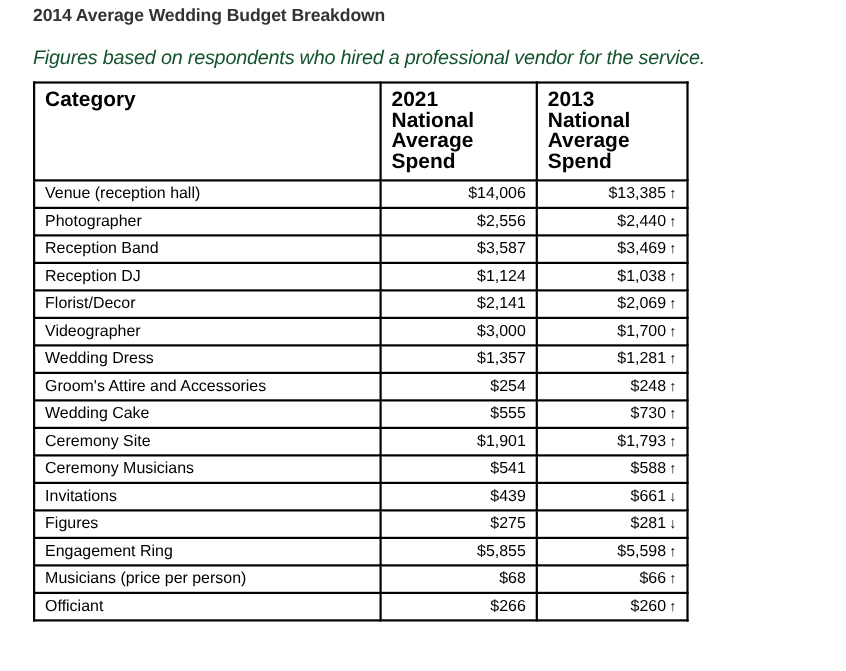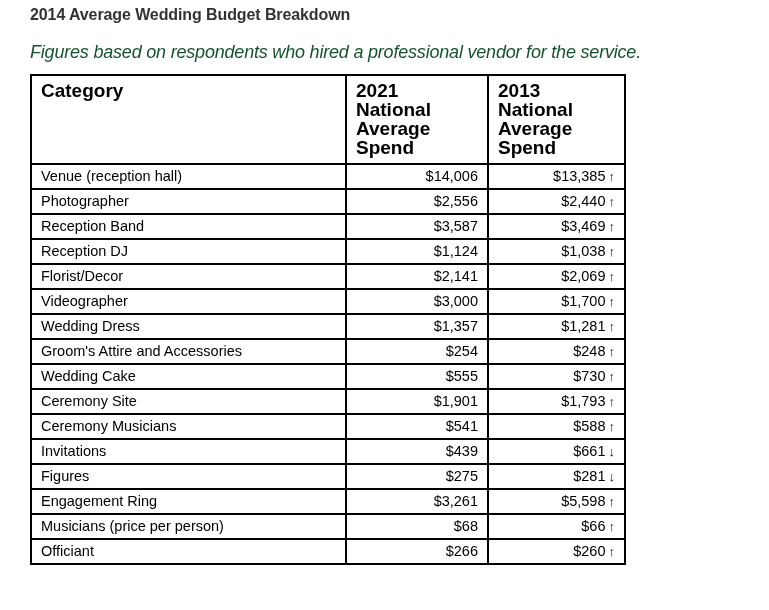--- a/index.html
+++ b/index.html
@@ -180,21 +180,21 @@
             <td class="num">$439</td>
             <td class="num"><span>$661</span><span class="arrow">↓</span></td>
           </tr>
           <tr>
             <td class="cat">Figures</td>
             <td class="num">$275</td>
             <td class="num"><span>$281</span><span class="arrow">↓</span></td>
           </tr>
           <tr>
             <td class="cat">Engagement Ring</td>
-            <td class="num">$3,261</td>
+            <td class="num">$5,855</td>
             <td class="num"><span>$5,598</span><span class="arrow">↑</span></td>
           </tr>
           <tr>
             <td class="cat">Musicians (price per person)</td>
             <td class="num">$68</td>
             <td class="num"><span>$66</span><span class="arrow">↑</span></td>
           </tr>
           <tr>
             <td class="cat">Officiant</td>
             <td class="num">$266</td>

